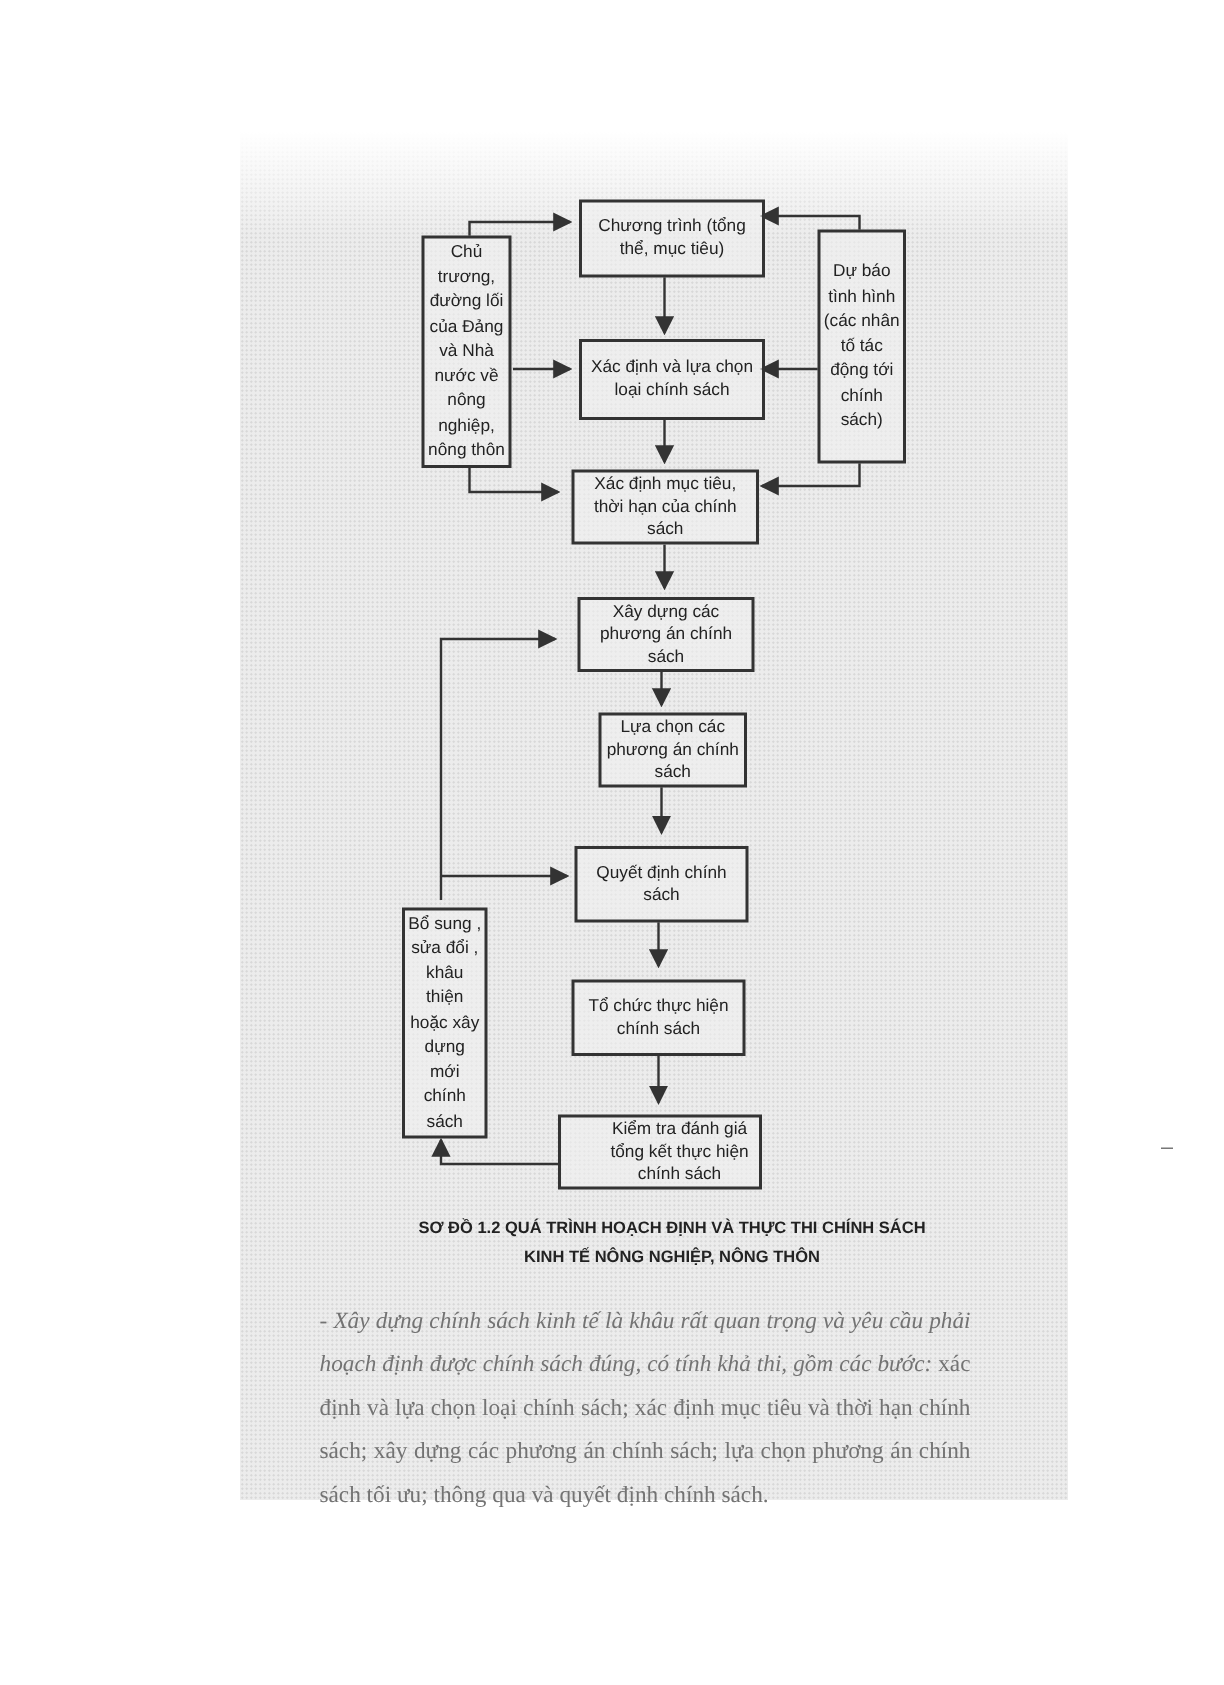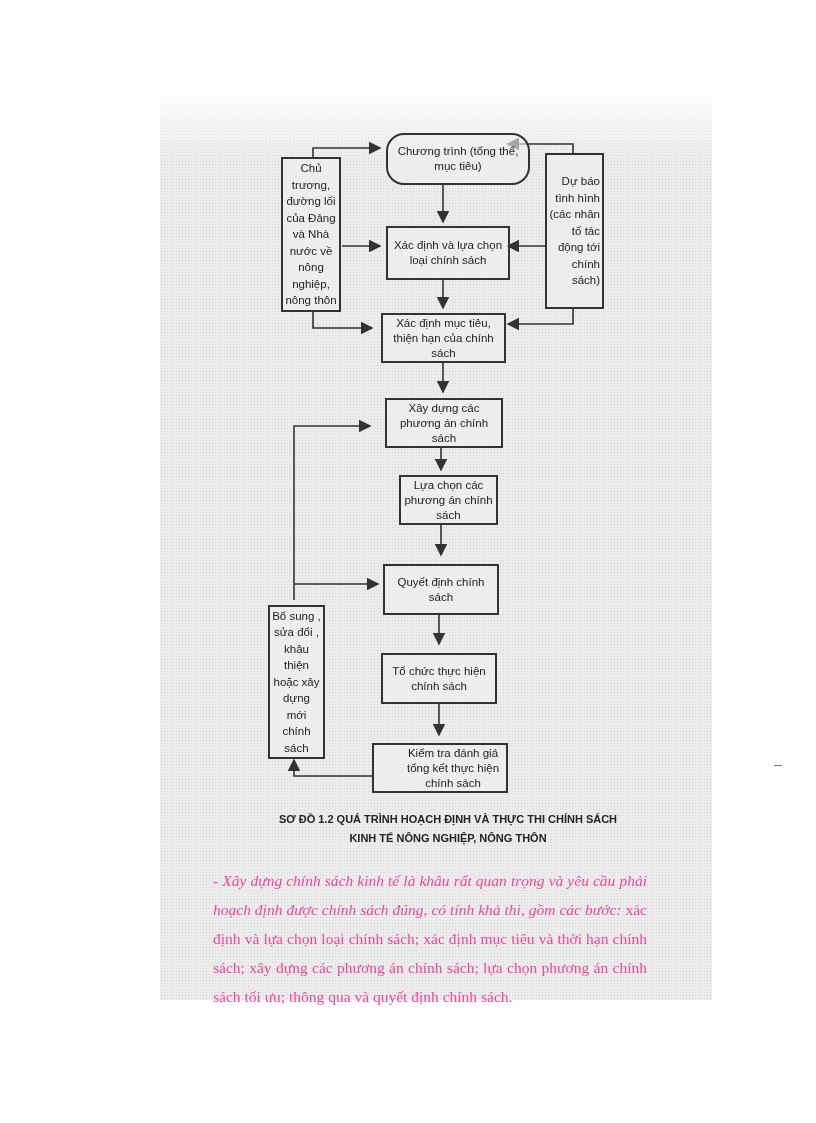--- a/index.html
+++ b/index.html
@@ -12,21 +12,21 @@
   .scan-top-fade { position:absolute; left:160px; top:88px; width:552px; height:70px;
           background:linear-gradient(#ffffff, rgba(255,255,255,0)); }
   .box { position:absolute; border:2px solid #333; background:rgba(240,240,240,0.6);
          display:flex; align-items:center; justify-content:center; text-align:center;
          font-size:11.5px; line-height:15px; color:#222; box-sizing:border-box; padding:2px; }
   .box.side { font-size:11.5px; line-height:16.5px; }
   svg.lines { position:absolute; left:0; top:0; }
   .caption { position:absolute; left:268px; top:810px; width:360px; text-align:center;
              font-size:11px; font-weight:bold; color:#222; line-height:19px; }
   .para { position:absolute; left:213px; top:866px; width:434px; font-family:"Liberation Serif", serif;
-          font-size:15.5px; line-height:29px; color:#ec4899; text-align:justify; }
+          font-size:15.5px; line-height:29px; color:#737373; text-align:justify; }
   .para .ital { font-style:italic; }
   .dash { position:absolute; left:774px; top:765px; width:8px; height:1px; background:#777; }
 </style>
 </head>
 <body>
 
 <div class="scan"></div>
 <div class="scan-top-fade"></div>
 
 <svg class="lines" width="816" height="1123">
@@ -64,34 +64,34 @@
     <line x1="439" y1="704" x2="439" y2="735" marker-end="url(#ah)"></line>
 
     <polyline points="373,776 294,776 294,760" marker-end="url(#ah)"></polyline>
 
     <polyline points="294,600 294,426 370,426" marker-end="url(#ah)"></polyline>
 
     <line x1="294" y1="584" x2="378" y2="584" marker-end="url(#ah)"></line>
   </g>
 </svg>
 
-<div class="box" style="left:386px;top:133px;width:144px;height:52px;border-radius:18px;">
+<div class="box" style="left:386px;top:133px;width:124px;height:52px;">
     <span>Chương trình (tổng thể, mục tiêu)</span>
   </div>
 <div class="box side" style="left:281px;top:157px;width:60px;height:155px;">
     <span>Chủ trương, đường lối của Đảng và Nhà nước về nông nghiệp, nông thôn</span>
   </div>
-<div class="box side" style="left:545px;top:153px;width:59px;height:156px;text-align:right;">
+<div class="box side" style="left:545px;top:153px;width:59px;height:156px;">
     <span>Dự báo tình hình (các nhân tố tác động tới chính sách)</span>
   </div>
 <div class="box" style="left:386px;top:226px;width:124px;height:54px;">
     <span>Xác định và lựa chọn loại chính sách</span>
   </div>
 <div class="box" style="left:381px;top:313px;width:125px;height:50px;">
-    <span>Xác định mục tiêu, thiện hạn của chính sách</span>
+    <span>Xác định mục tiêu, thời hạn của chính sách</span>
   </div>
 <div class="box" style="left:385px;top:398px;width:118px;height:50px;">
     <span>Xây dựng các phương án chính sách</span>
   </div>
 <div class="box" style="left:399px;top:475px;width:99px;height:50px;">
     <span>Lựa chọn các phương án chính sách</span>
   </div>
 <div class="box" style="left:383px;top:564px;width:116px;height:51px;">
     <span>Quyết định chính sách</span>
   </div>

